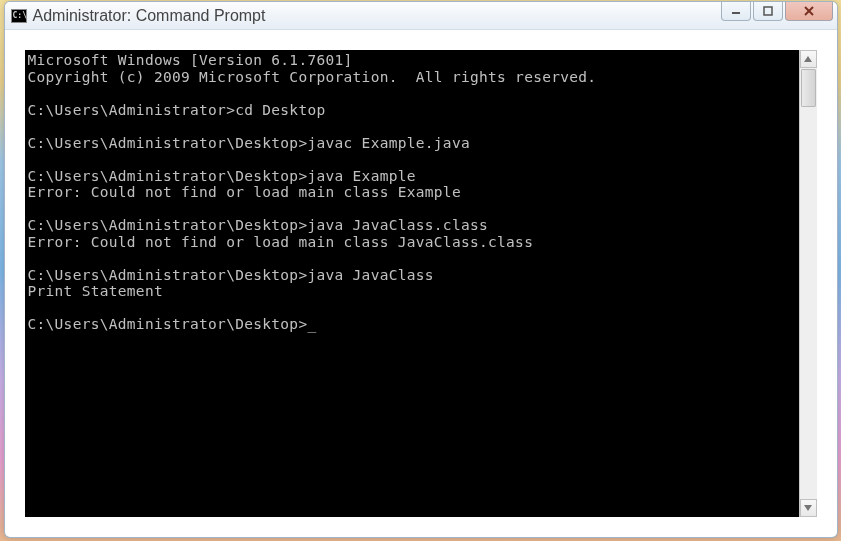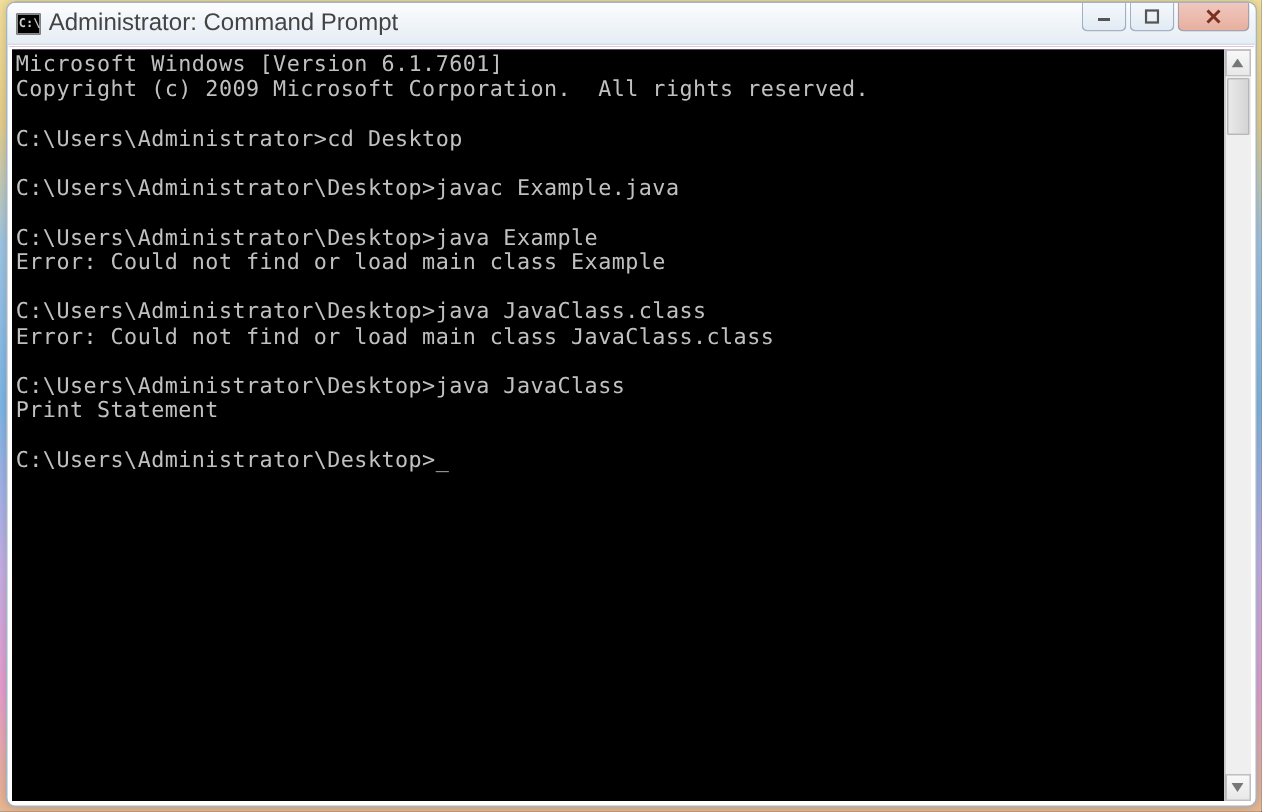--- a/index.html
+++ b/index.html
@@ -77,23 +77,23 @@
     }
     .win-btn.close {
       width: 48px;
       background: linear-gradient(180deg, #f0c8c0 0%, #e8b0a0 100%);
       color: #7a3020;
     }
     .win-btn svg { display: block; }
     .console-wrap {
       flex: 1;
       display: flex;
-      background: #701a75;
+      background: #a16207;
       border: 2px solid #fff;
-      margin: 1px;
+      margin: 18px;
     }
     .console {
       flex: 1;
       background: #000;
       color: #c0c0c0;
       font-family: "Lucida Console", "Consolas", monospace;
       font-size: 14.5px;
       line-height: 16.5px;
       padding: 2px 3px;
       white-space: pre;

